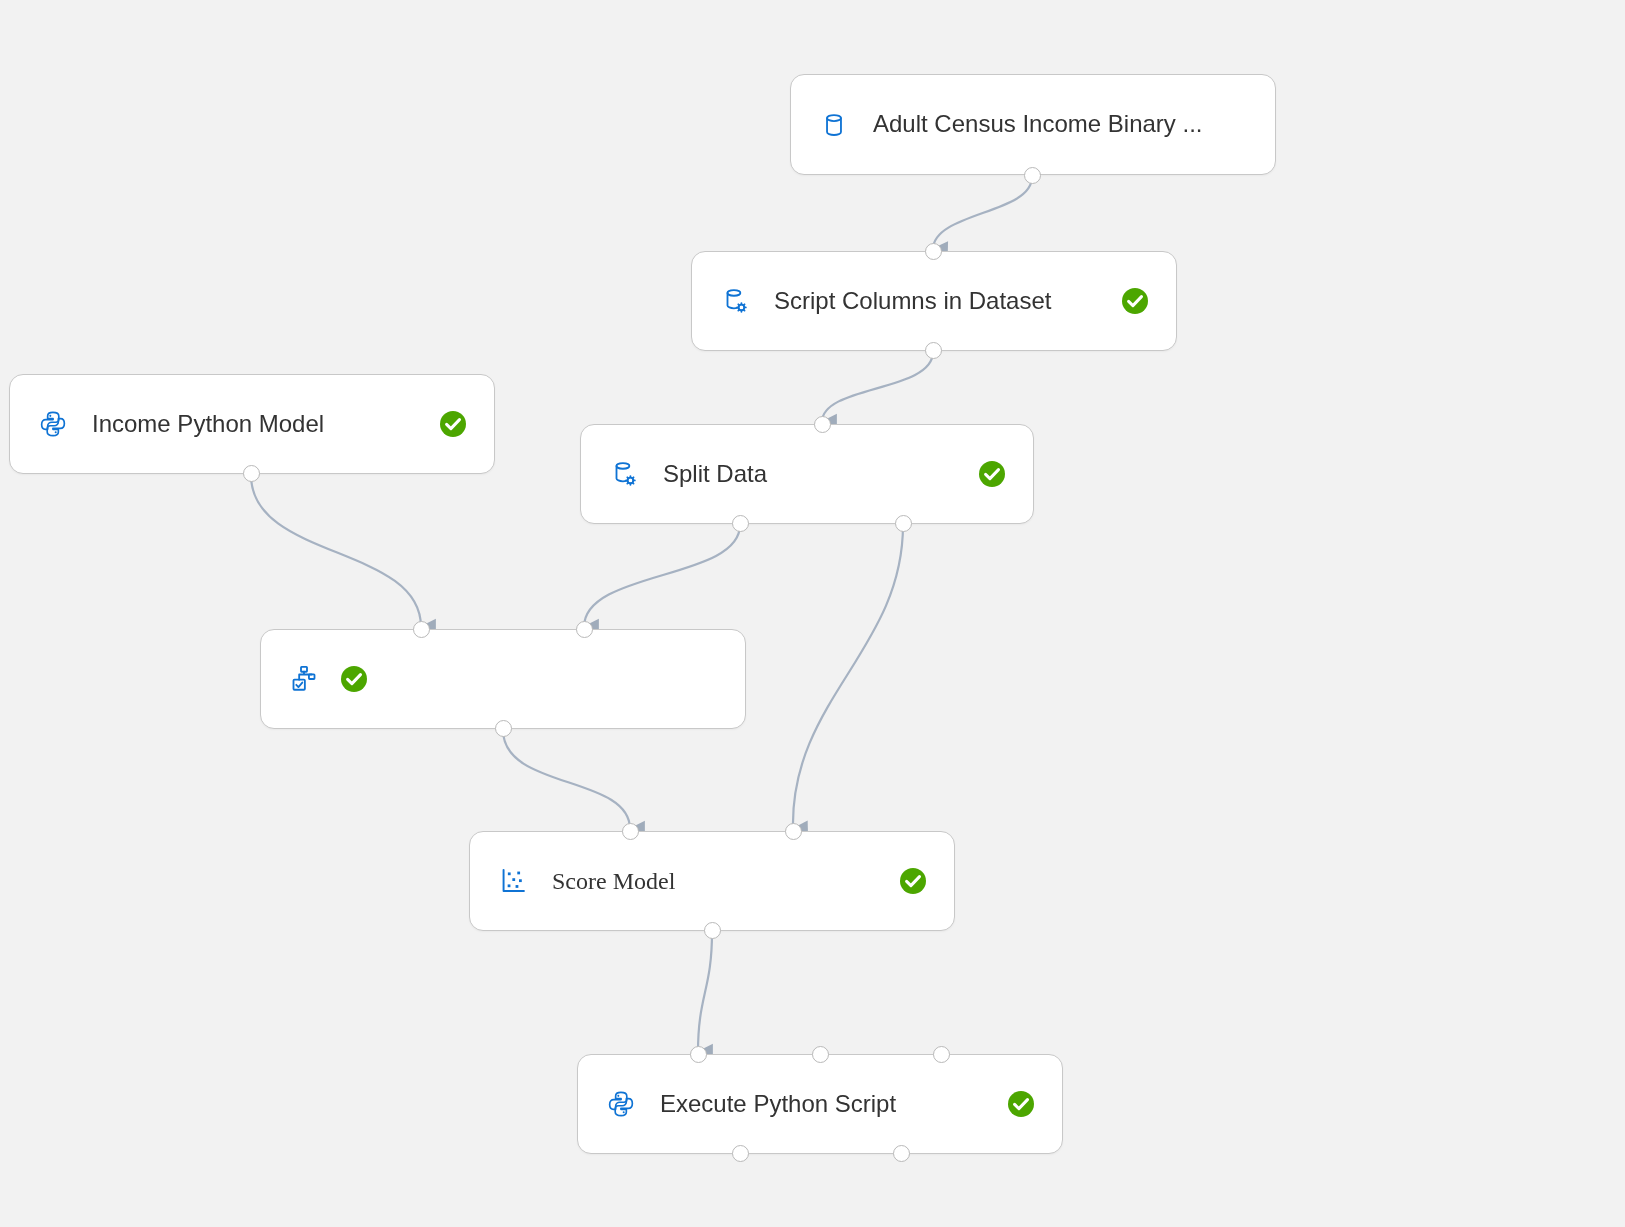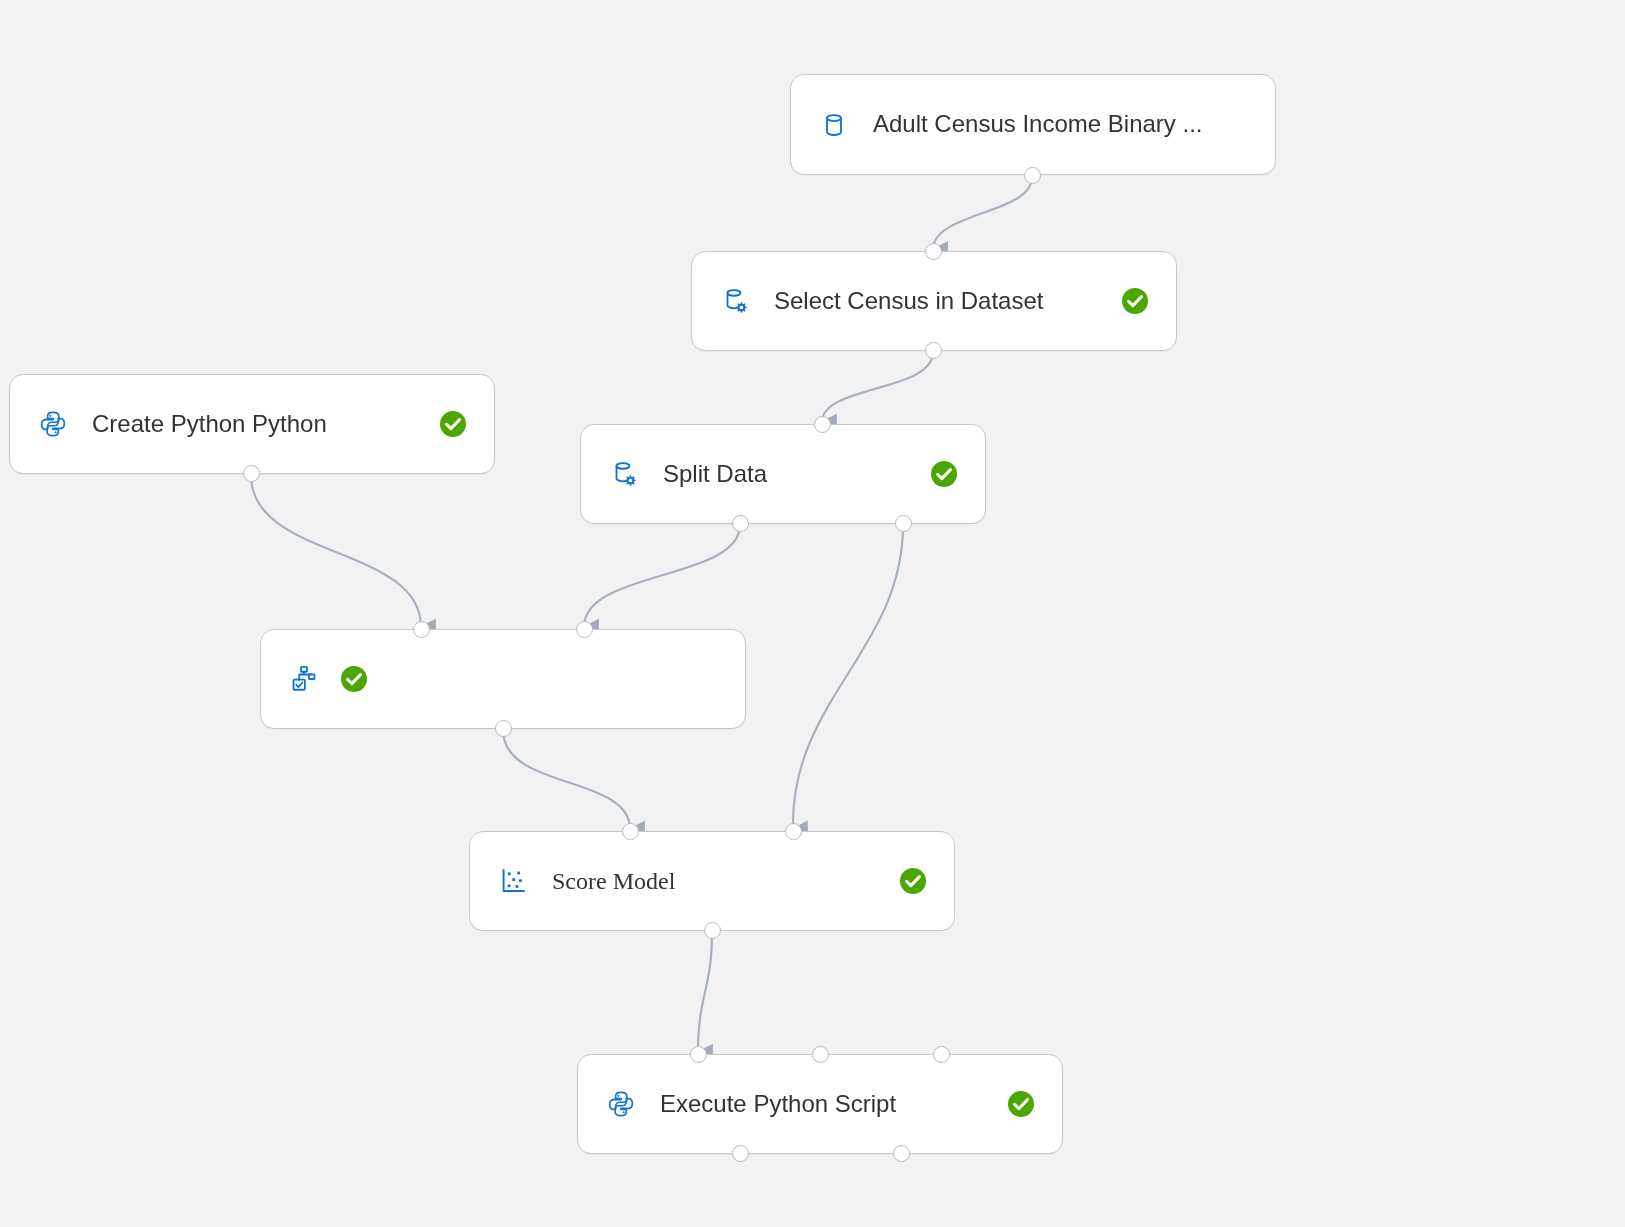--- a/index.html
+++ b/index.html
@@ -120,21 +120,21 @@
           <span class="node-icon">
     <svg width="30" height="30" viewBox="0 0 28 28" fill="none" stroke="currentColor" stroke-width="1.7" stroke-linecap="round" stroke-linejoin="round">
       <ellipse cx="13" cy="6.5" rx="6" ry="2.6"></ellipse>
       <path d="M7 6.5 V18.2 C7 19.6 9.7 20.8 13 20.8 C14.1 20.8 15.2 20.7 16.1 20.5"></path>
       <circle cx="20" cy="20" r="2.6"></circle>
       <path d="M20 15.9 v1.3 M20 22.8 v1.3 M15.9 20 h1.3 M22.8 20 h1.3
                M17.1 17.1 l0.9 0.9 M22 22 l0.9 0.9
                M22.9 17.1 l-0.9 0.9 M18 22 l-0.9 0.9"></path>
     </svg>
           </span>
-          <span class="node-label">Select Census in Dataset</span>
+          <span class="node-label">Script Columns in Dataset</span>
           <span class="node-status" title="Completed">
   <svg width="30" height="30" viewBox="0 0 30 30">
     <circle cx="15" cy="15" r="13" fill="#4ca600"></circle>
     <path d="M8.6 15.4 L12.9 19.6 L21.5 10.6" fill="none" stroke="#ffffff" stroke-width="3" stroke-linecap="round" stroke-linejoin="round"></path>
   </svg>
           </span>
         </div>
       </div>
       <div class="node" style="left: 9px; top: 374px; width: 486px; height: 100px;">
         <div class="node-inner">
@@ -145,30 +145,30 @@
                V16.1 C9.0 13.9 10.8 12.4 12.9 12.4 H16.6
                C18.3 12.4 19.4 11.2 19.4 9.6 V6.6 C19.4 4.8 17.9 3.2 13.9 3.2 Z"></path>
       <circle cx="11.5" cy="6.4" r="0.95" fill="currentColor" stroke="none"></circle>
       <path d="M14.1 24.8 C17.4 24.8 19.0 23.5 19.0 21.4 V19.0 H13.9 V18.1 H20.8
                C22.9 18.1 24.6 16.8 24.6 13.5 C24.6 10.4 23.1 9.0 21.0 9.0 H19.0
                V11.9 C19.0 14.1 17.2 15.6 15.1 15.6 H11.4
                C9.7 15.6 8.6 16.8 8.6 18.4 V21.4 C8.6 23.2 10.1 24.8 14.1 24.8 Z"></path>
       <circle cx="16.5" cy="21.6" r="0.95" fill="currentColor" stroke="none"></circle>
     </svg>
           </span>
-          <span class="node-label">Create Python Python</span>
-          <span class="node-status" title="Completed">
-  <svg width="30" height="30" viewBox="0 0 30 30">
-    <circle cx="15" cy="15" r="13" fill="#4ca600"></circle>
-    <path d="M8.6 15.4 L12.9 19.6 L21.5 10.6" fill="none" stroke="#ffffff" stroke-width="3" stroke-linecap="round" stroke-linejoin="round"></path>
-  </svg>
-          </span>
-        </div>
-      </div>
-      <div class="node" style="left: 580px; top: 424px; width: 406px; height: 100px;">
+          <span class="node-label">Income Python Model</span>
+          <span class="node-status" title="Completed">
+  <svg width="30" height="30" viewBox="0 0 30 30">
+    <circle cx="15" cy="15" r="13" fill="#4ca600"></circle>
+    <path d="M8.6 15.4 L12.9 19.6 L21.5 10.6" fill="none" stroke="#ffffff" stroke-width="3" stroke-linecap="round" stroke-linejoin="round"></path>
+  </svg>
+          </span>
+        </div>
+      </div>
+      <div class="node" style="left: 580px; top: 424px; width: 454px; height: 100px;">
         <div class="node-inner">
           <span class="node-icon">
     <svg width="30" height="30" viewBox="0 0 28 28" fill="none" stroke="currentColor" stroke-width="1.7" stroke-linecap="round" stroke-linejoin="round">
       <ellipse cx="13" cy="6.5" rx="6" ry="2.6"></ellipse>
       <path d="M7 6.5 V18.2 C7 19.6 9.7 20.8 13 20.8 C14.1 20.8 15.2 20.7 16.1 20.5"></path>
       <circle cx="20" cy="20" r="2.6"></circle>
       <path d="M20 15.9 v1.3 M20 22.8 v1.3 M15.9 20 h1.3 M22.8 20 h1.3
                M17.1 17.1 l0.9 0.9 M22 22 l0.9 0.9
                M22.9 17.1 l-0.9 0.9 M18 22 l-0.9 0.9"></path>
     </svg>

